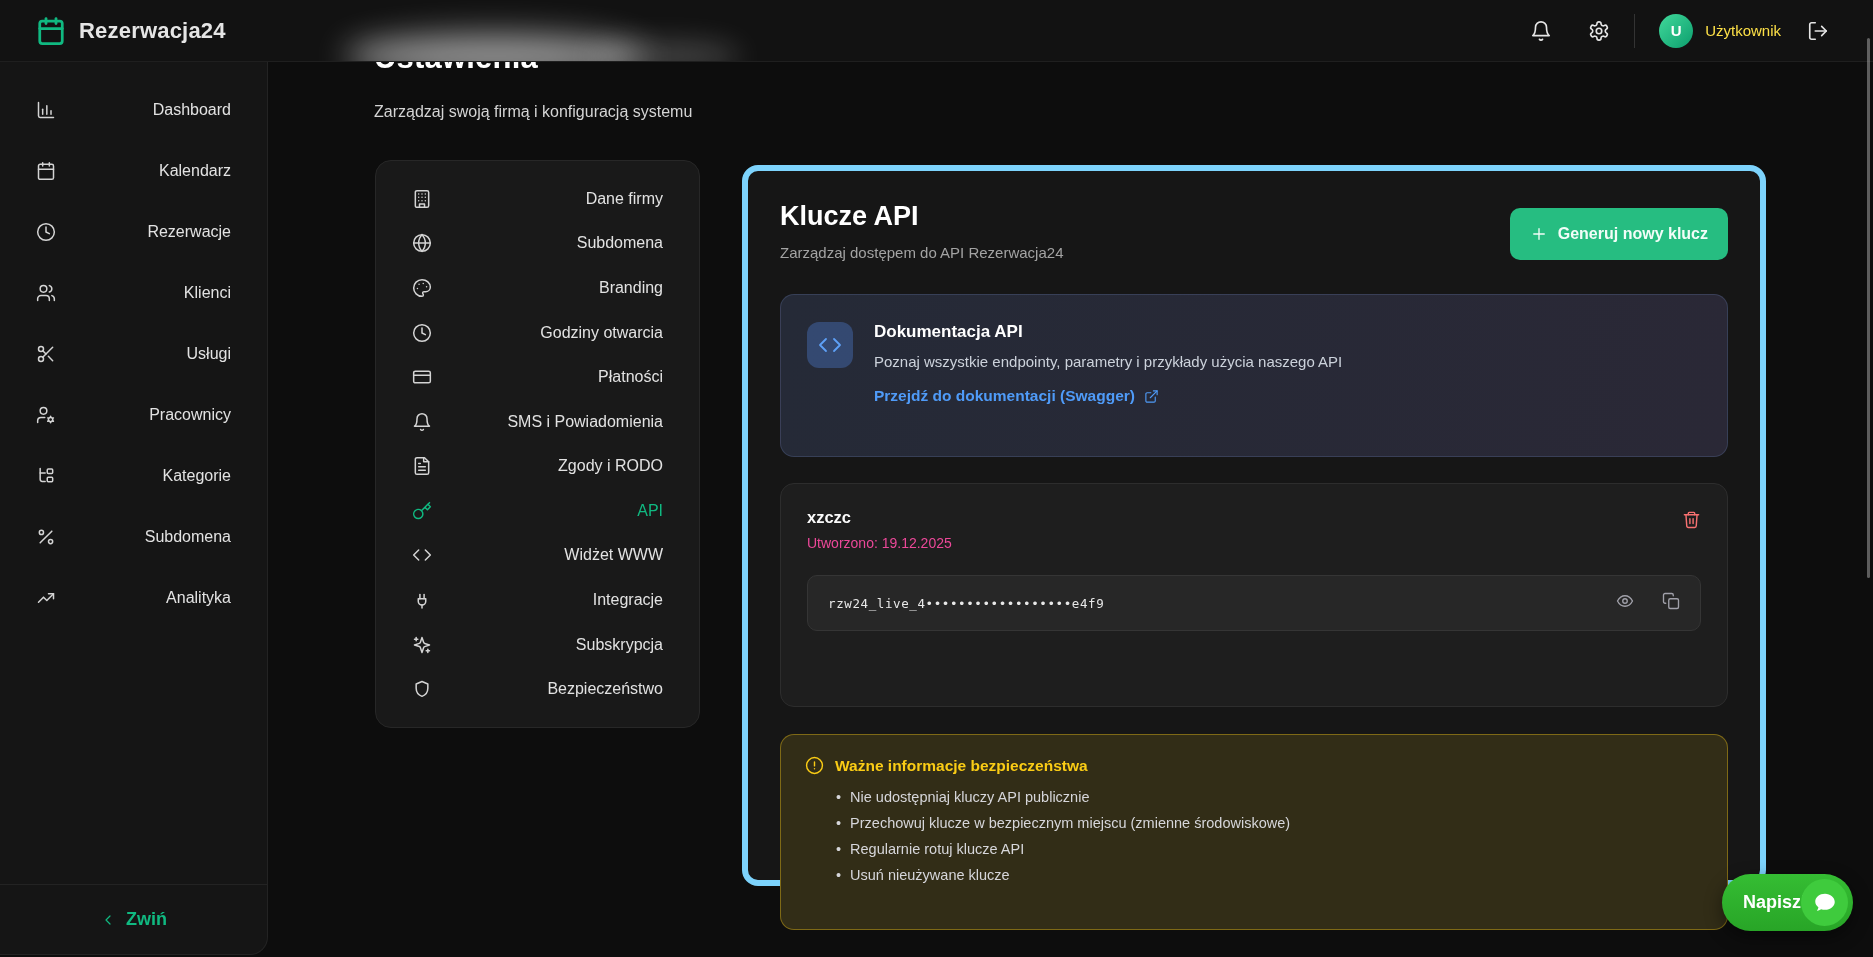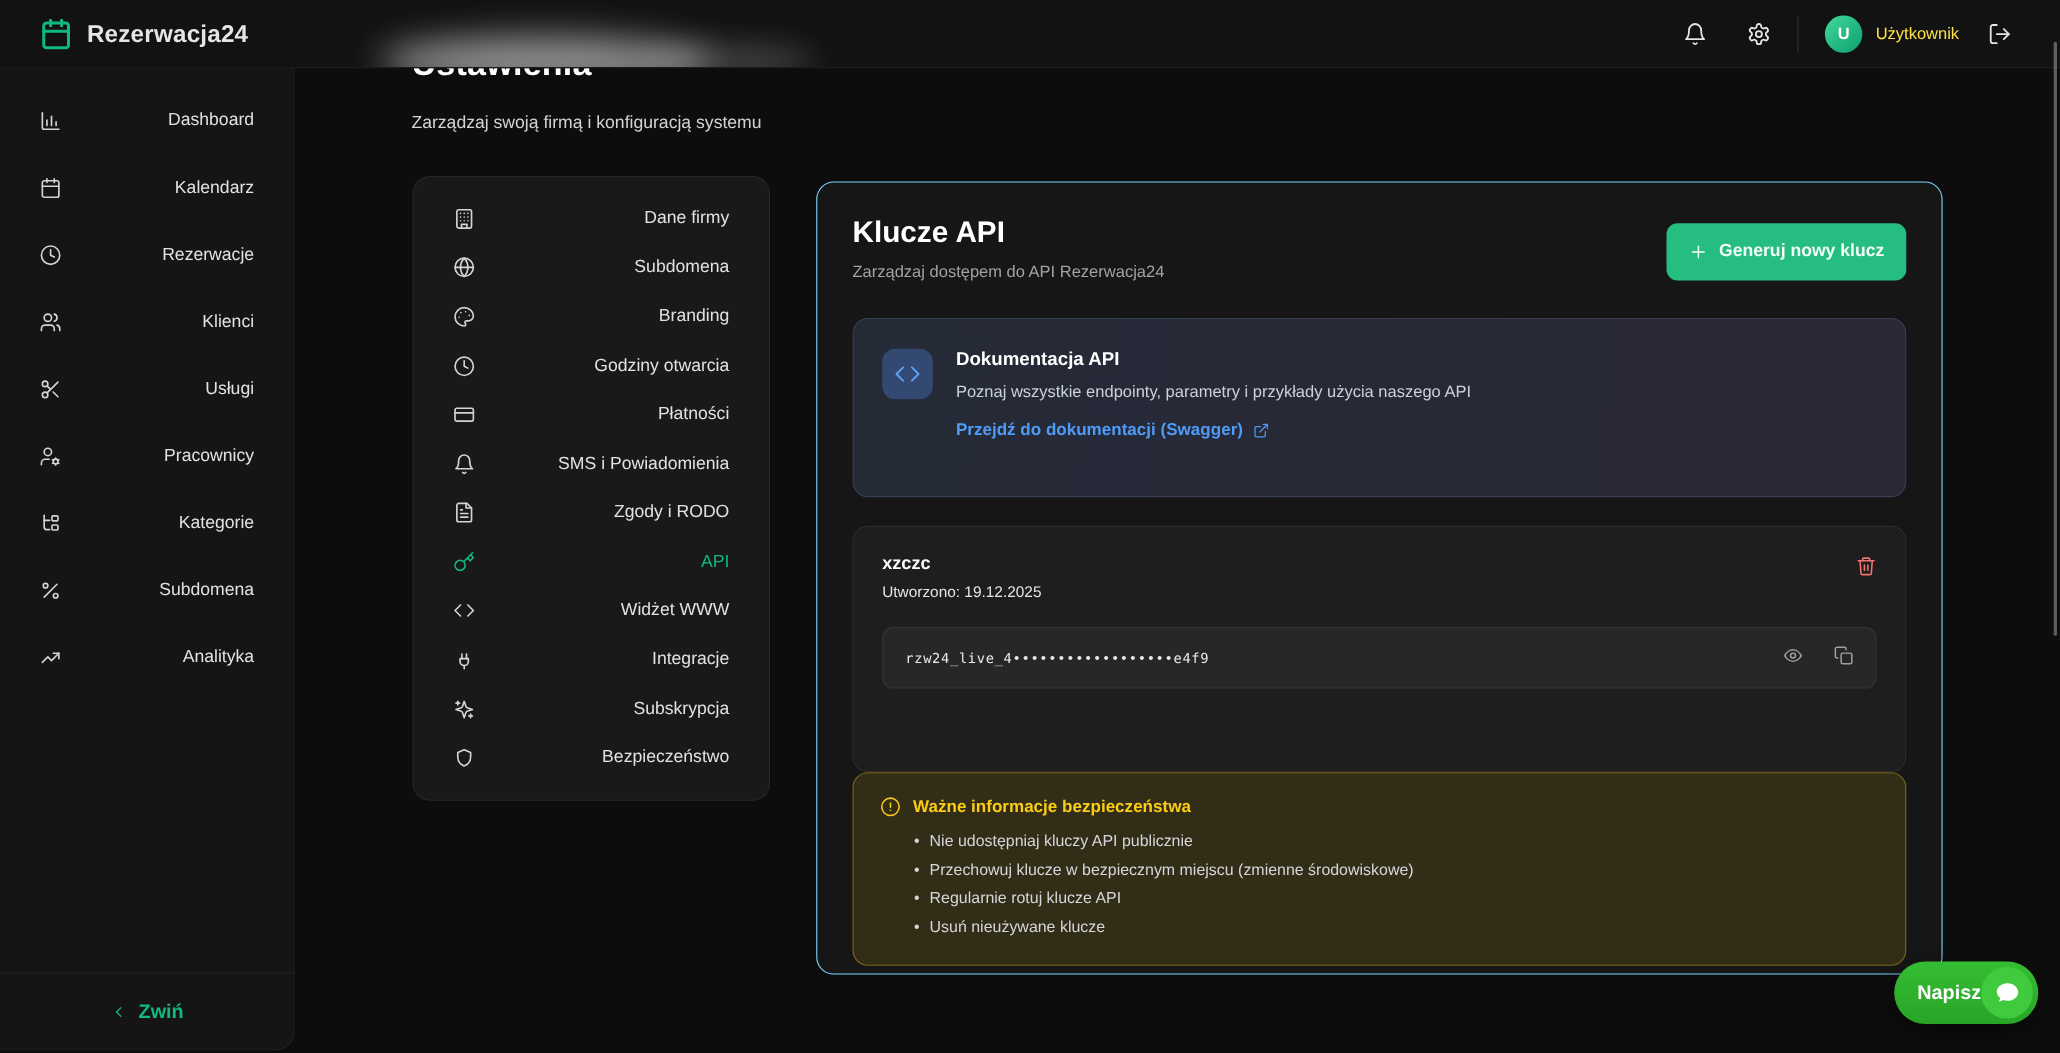--- a/index.html
+++ b/index.html
@@ -75,21 +75,21 @@
     background:#191919; border:1px solid #272727; border-radius:16px;
     display:flex; flex-direction:column; gap:17px; padding:24px 16px;
   }
   .settings-card .nav-item { padding:0 20px; }
   .settings-card .nav-item.active { color:#10b981; }
   .settings-card .nav-item.active .icon, .settings-card .nav-item.active .nav-label { color:#10b981; }
 
   
   .api-card {
     position:absolute; left:742px; top:165px; width:1024px; height:721px;
-    background:#161616; border:1px solid #7dd3fc; border-radius:16px;
+    background:#161616; border:6px solid #7dd3fc; border-radius:16px;
     padding:30px 32px;
   }
   .api-header { display:flex; align-items:flex-start; justify-content:space-between; }
   .api-title { font-size:27px; font-weight:bold; color:#fff; }
   .api-sub { font-size:15px; color:#a3a3a3; margin-top:12px; }
   .gen-btn {
     display:flex; align-items:center; gap:10px; height:52px; padding:0 20px;
     background:#26bd81; border-radius:10px; color:#f2fdf8; font-size:16px; font-weight:bold;
     margin-top:7px;
   }
@@ -110,34 +110,34 @@
   .docs-desc { font-size:15px; color:#ccd2db; margin-top:11px; }
   .docs-link { display:flex; align-items:center; gap:9px; margin-top:17px; color:#4f9bf8; font-size:15.5px; font-weight:bold; }
   .docs-link .icon { width:15px; height:15px; }
 
   .key-card {
     margin-top:26px; height:224px; background:#1e1e1e;
     border:1px solid #2d2d2d; border-radius:14px; padding:24px 26px;
   }
   .key-head { display:flex; justify-content:space-between; align-items:flex-start; }
   .key-name { font-size:16.5px; font-weight:bold; color:#fafafa; }
-  .key-date { font-size:14px; color:#e5e5e5; margin-top:8px; }
+  .key-date { font-size:14px; color:#ec4899; margin-top:8px; }
   .trash-btn { color:#f87171; margin-top:2px; }
   .key-field {
     margin-top:24px; height:56px; background:#272727; border:1px solid #353535;
     border-radius:10px; display:flex; align-items:center; padding:0 20px; gap:28px;
   }
   .key-value {
     flex:1; font-family:"DejaVu Sans Mono", monospace; font-size:12.5px;
     letter-spacing:.6px; color:#e8e8e8; white-space:nowrap; overflow:hidden;
   }
   .key-action { color:#a1a1aa; }
 
   .warn-card {
-    height:176px; background:#322d17;
+    margin-top:27px; height:196px; background:#322d17;
     border:1px solid rgba(250,204,21,.38); border-radius:14px; padding:21px 24px;
   }
   .warn-head { display:flex; align-items:center; gap:11px; color:#facc15; }
   .warn-head .icon { width:19px; height:19px; }
   .warn-title { font-size:15.5px; font-weight:bold; }
   .warn-list { list-style:none; margin:9px 0 0 31px; }
   .warn-list li { font-size:14.5px; color:#d6d6da; line-height:26px; }
   .warn-list li::before { content:"•"; margin-right:9px; }
 
   

